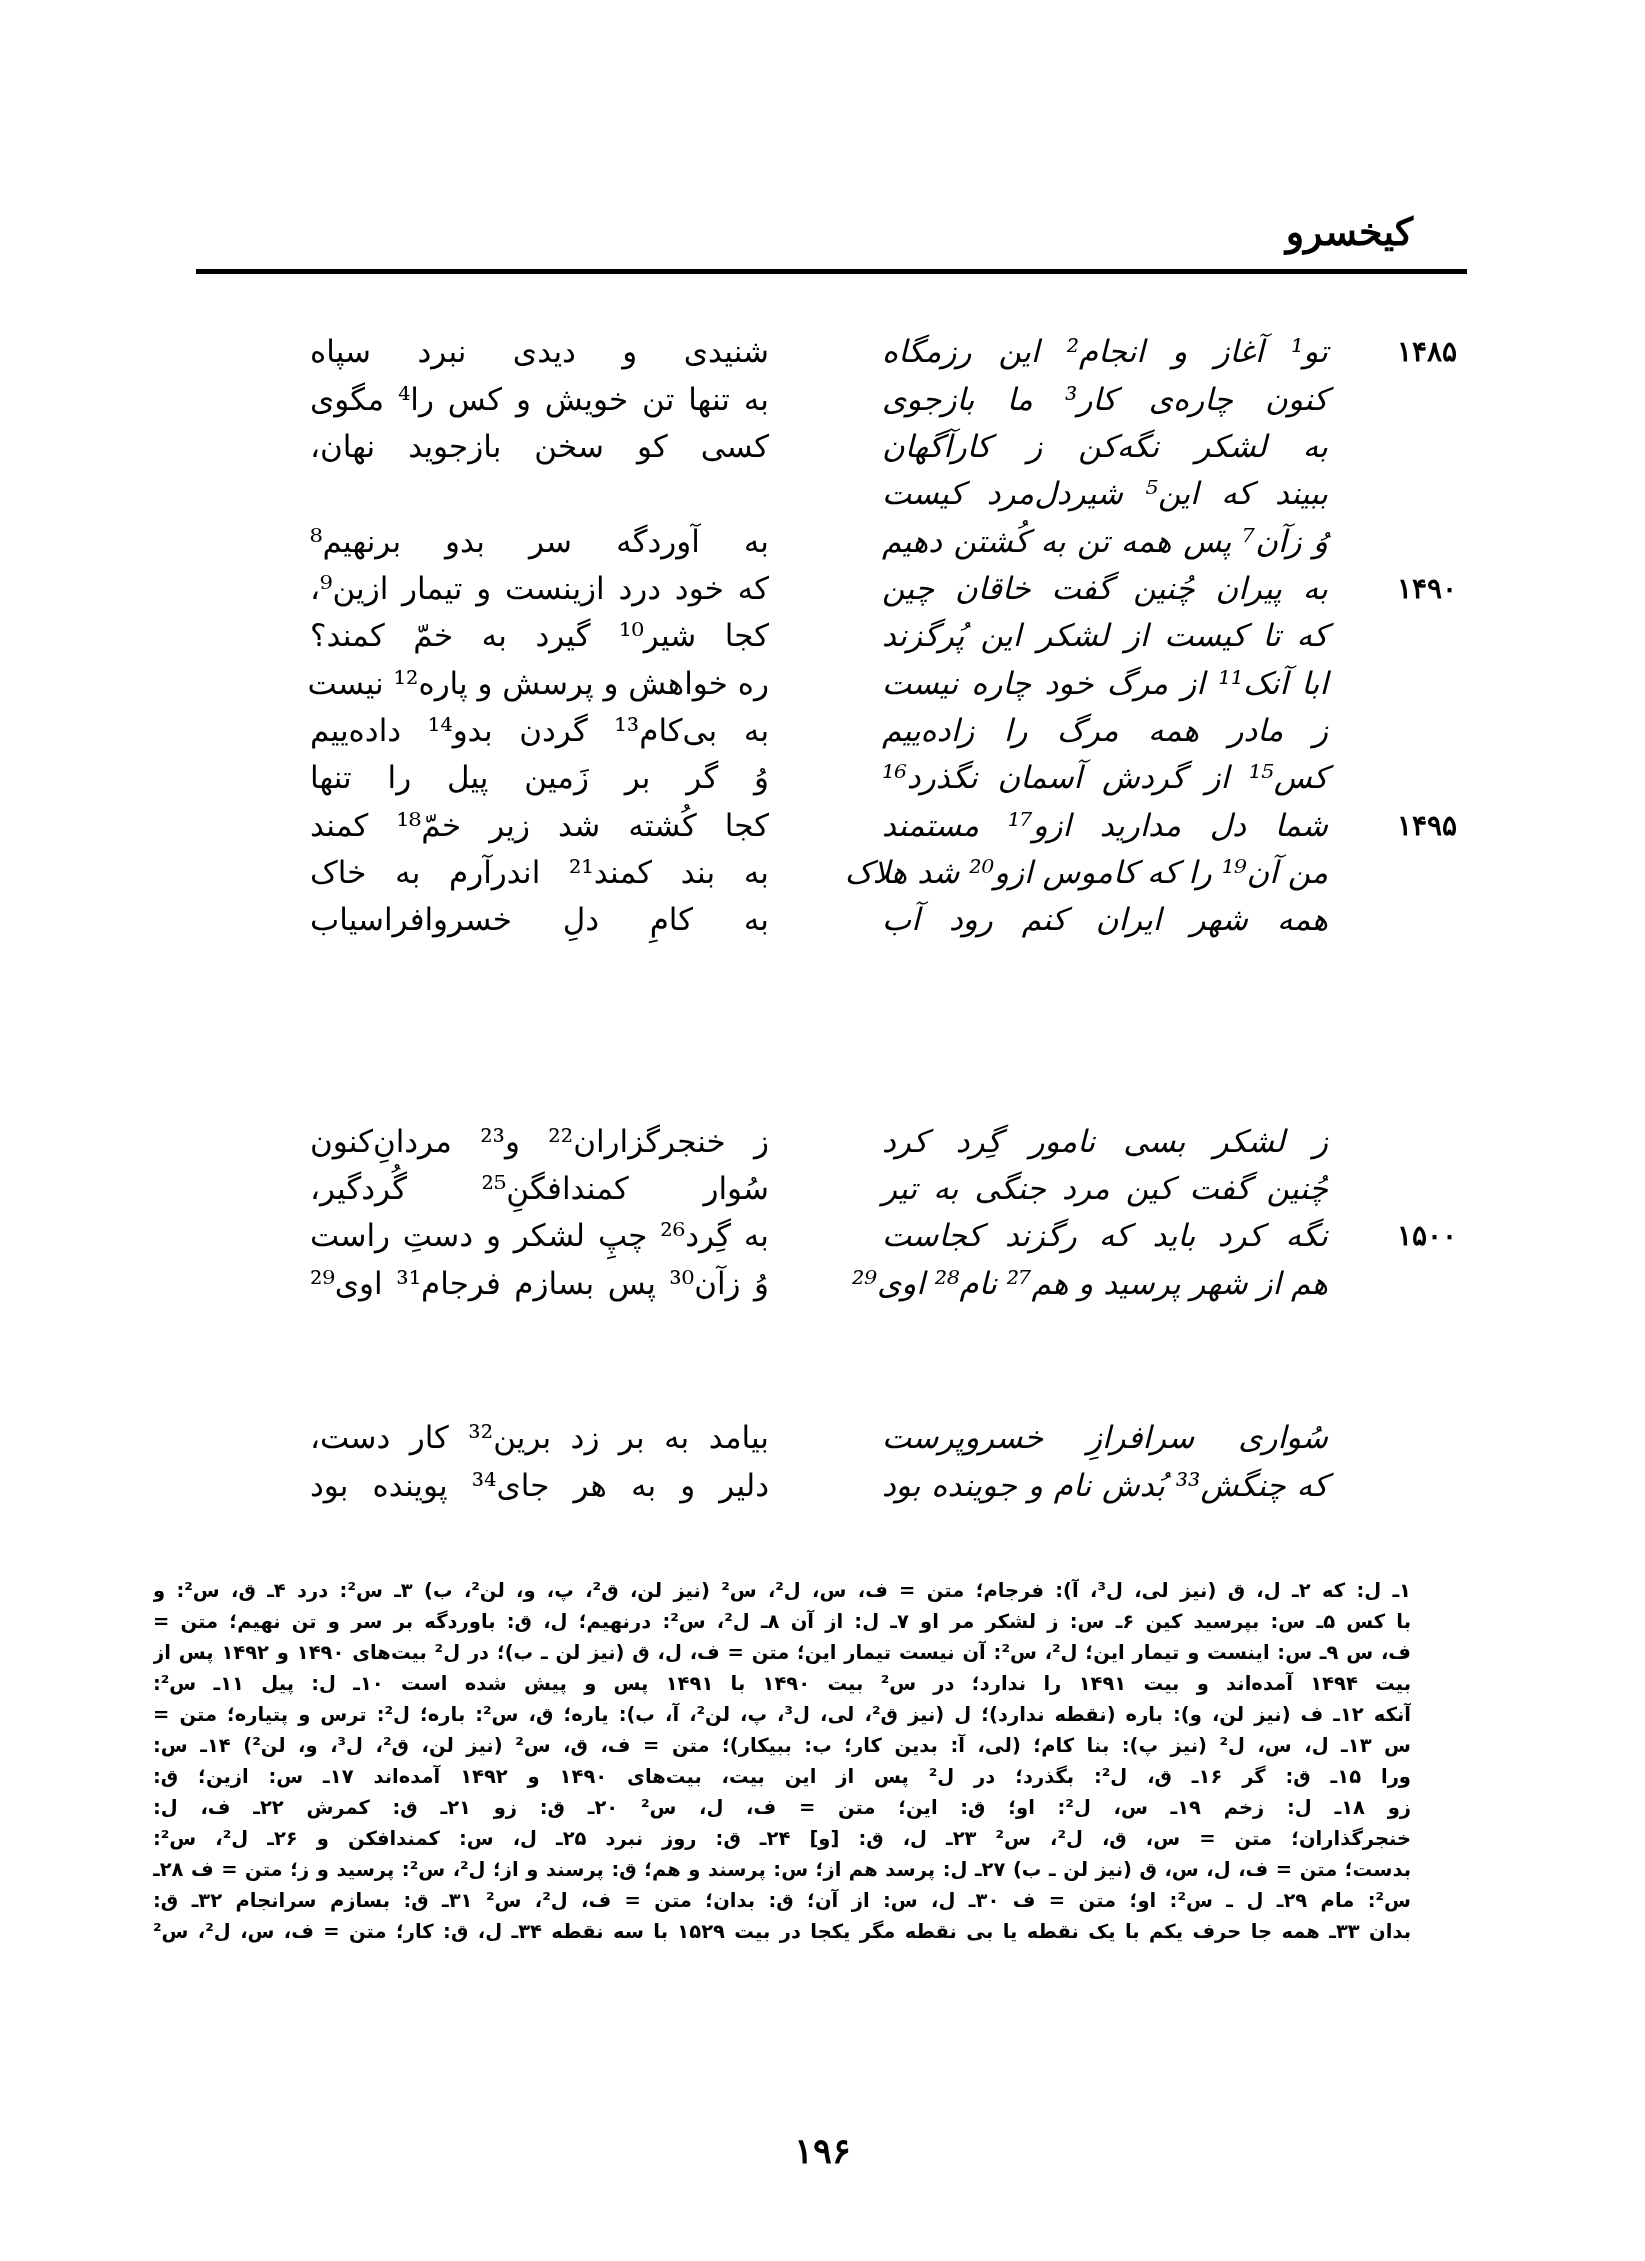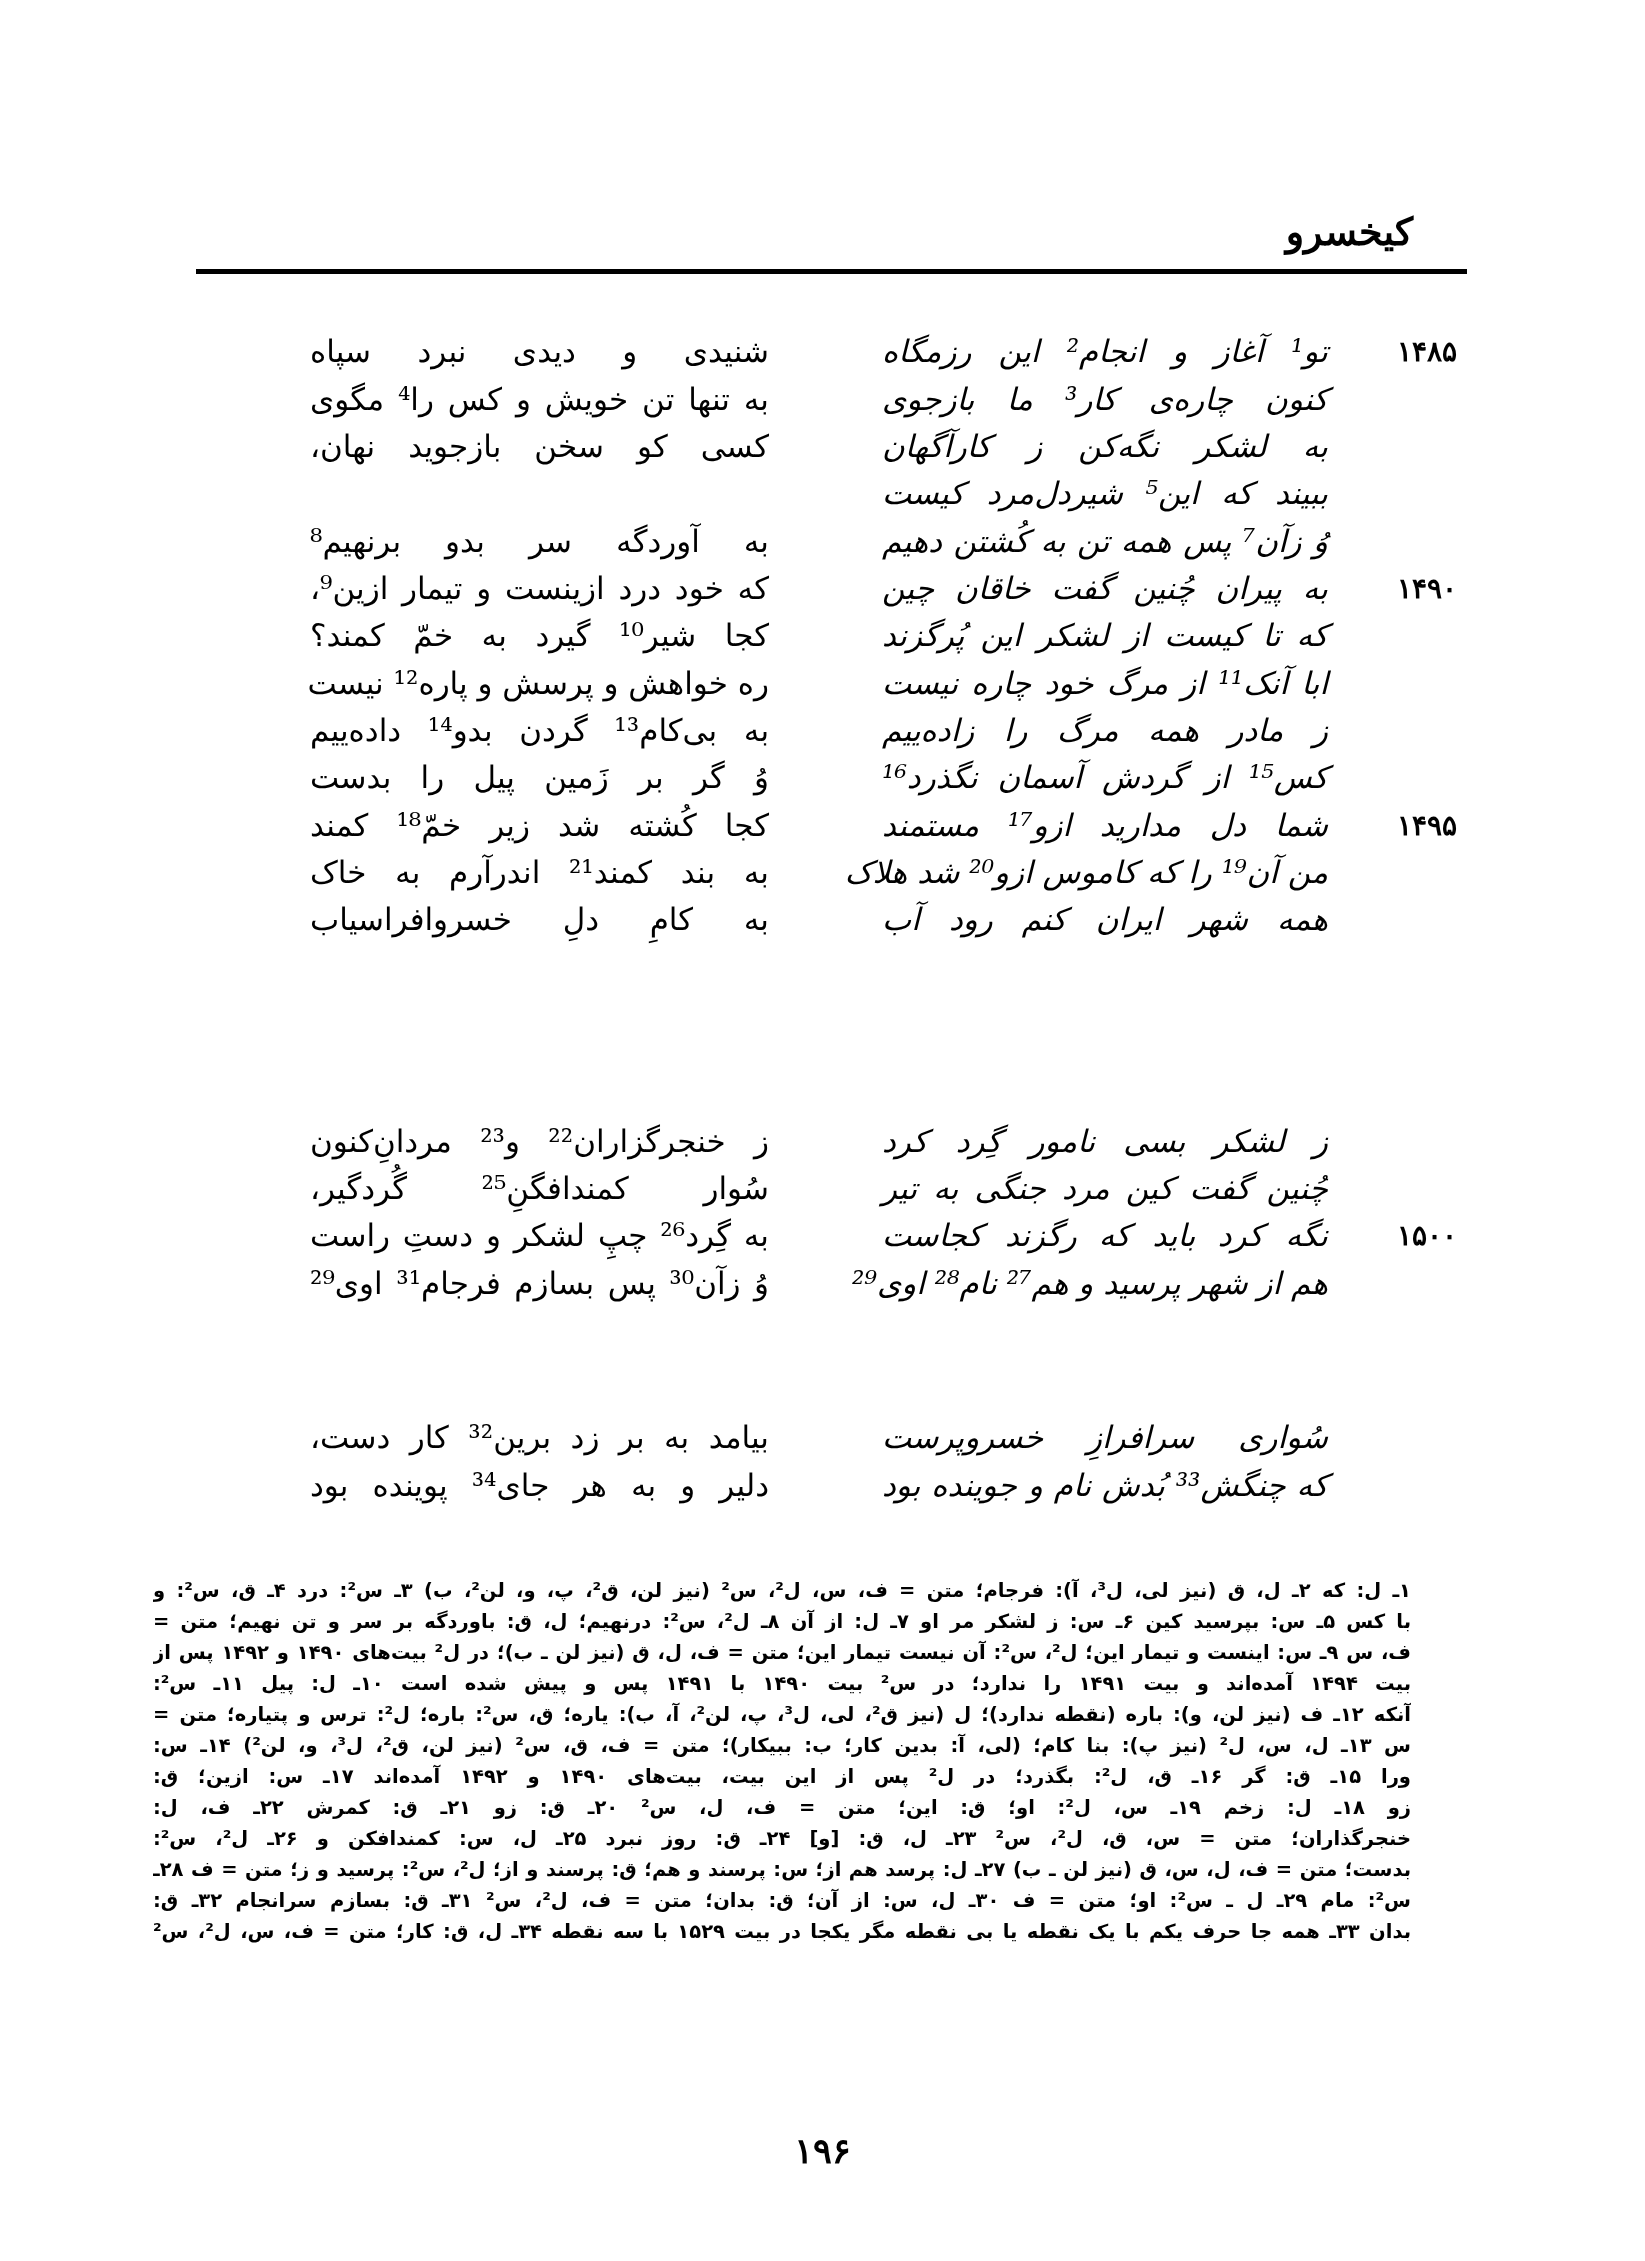--- a/index.html
+++ b/index.html
@@ -90,21 +90,21 @@
         <span class="hemi-l">ره خواهش و پرسش و پاره¹² نیست</span>
       </div>
       <div class="line" style="top: 706px;">
         <span class="verse-num"></span>
         <span class="hemi-r">ز مادر همه مرگ را زاده‌ییم</span>
         <span class="hemi-l">به بی‌کام¹³ گردن بدو¹⁴ داده‌ییم</span>
       </div>
       <div class="line" style="top: 753px;">
         <span class="verse-num"></span>
         <span class="hemi-r">کس¹⁵ از گردش آسمان نگذرد¹⁶</span>
-        <span class="hemi-l">وُ گر بر زَمین پیل را بدست</span>
+        <span class="hemi-l">وُ گر بر زَمین پیل را تنها</span>
       </div>
       <div class="line" style="top: 801px;">
         <span class="verse-num">۱۴۹۵</span>
         <span class="hemi-r">شما دل مدارید ازو¹⁷ مستمند</span>
         <span class="hemi-l">کجا کُشته شد زیر خمّ¹⁸ کمند</span>
       </div>
       <div class="line" style="top: 848px;">
         <span class="verse-num"></span>
         <span class="hemi-r">من آن¹⁹ را که کاموس ازو²⁰ شد هلاک</span>
         <span class="hemi-l">به بند کمند²¹ اندرآرم به خاک</span>

